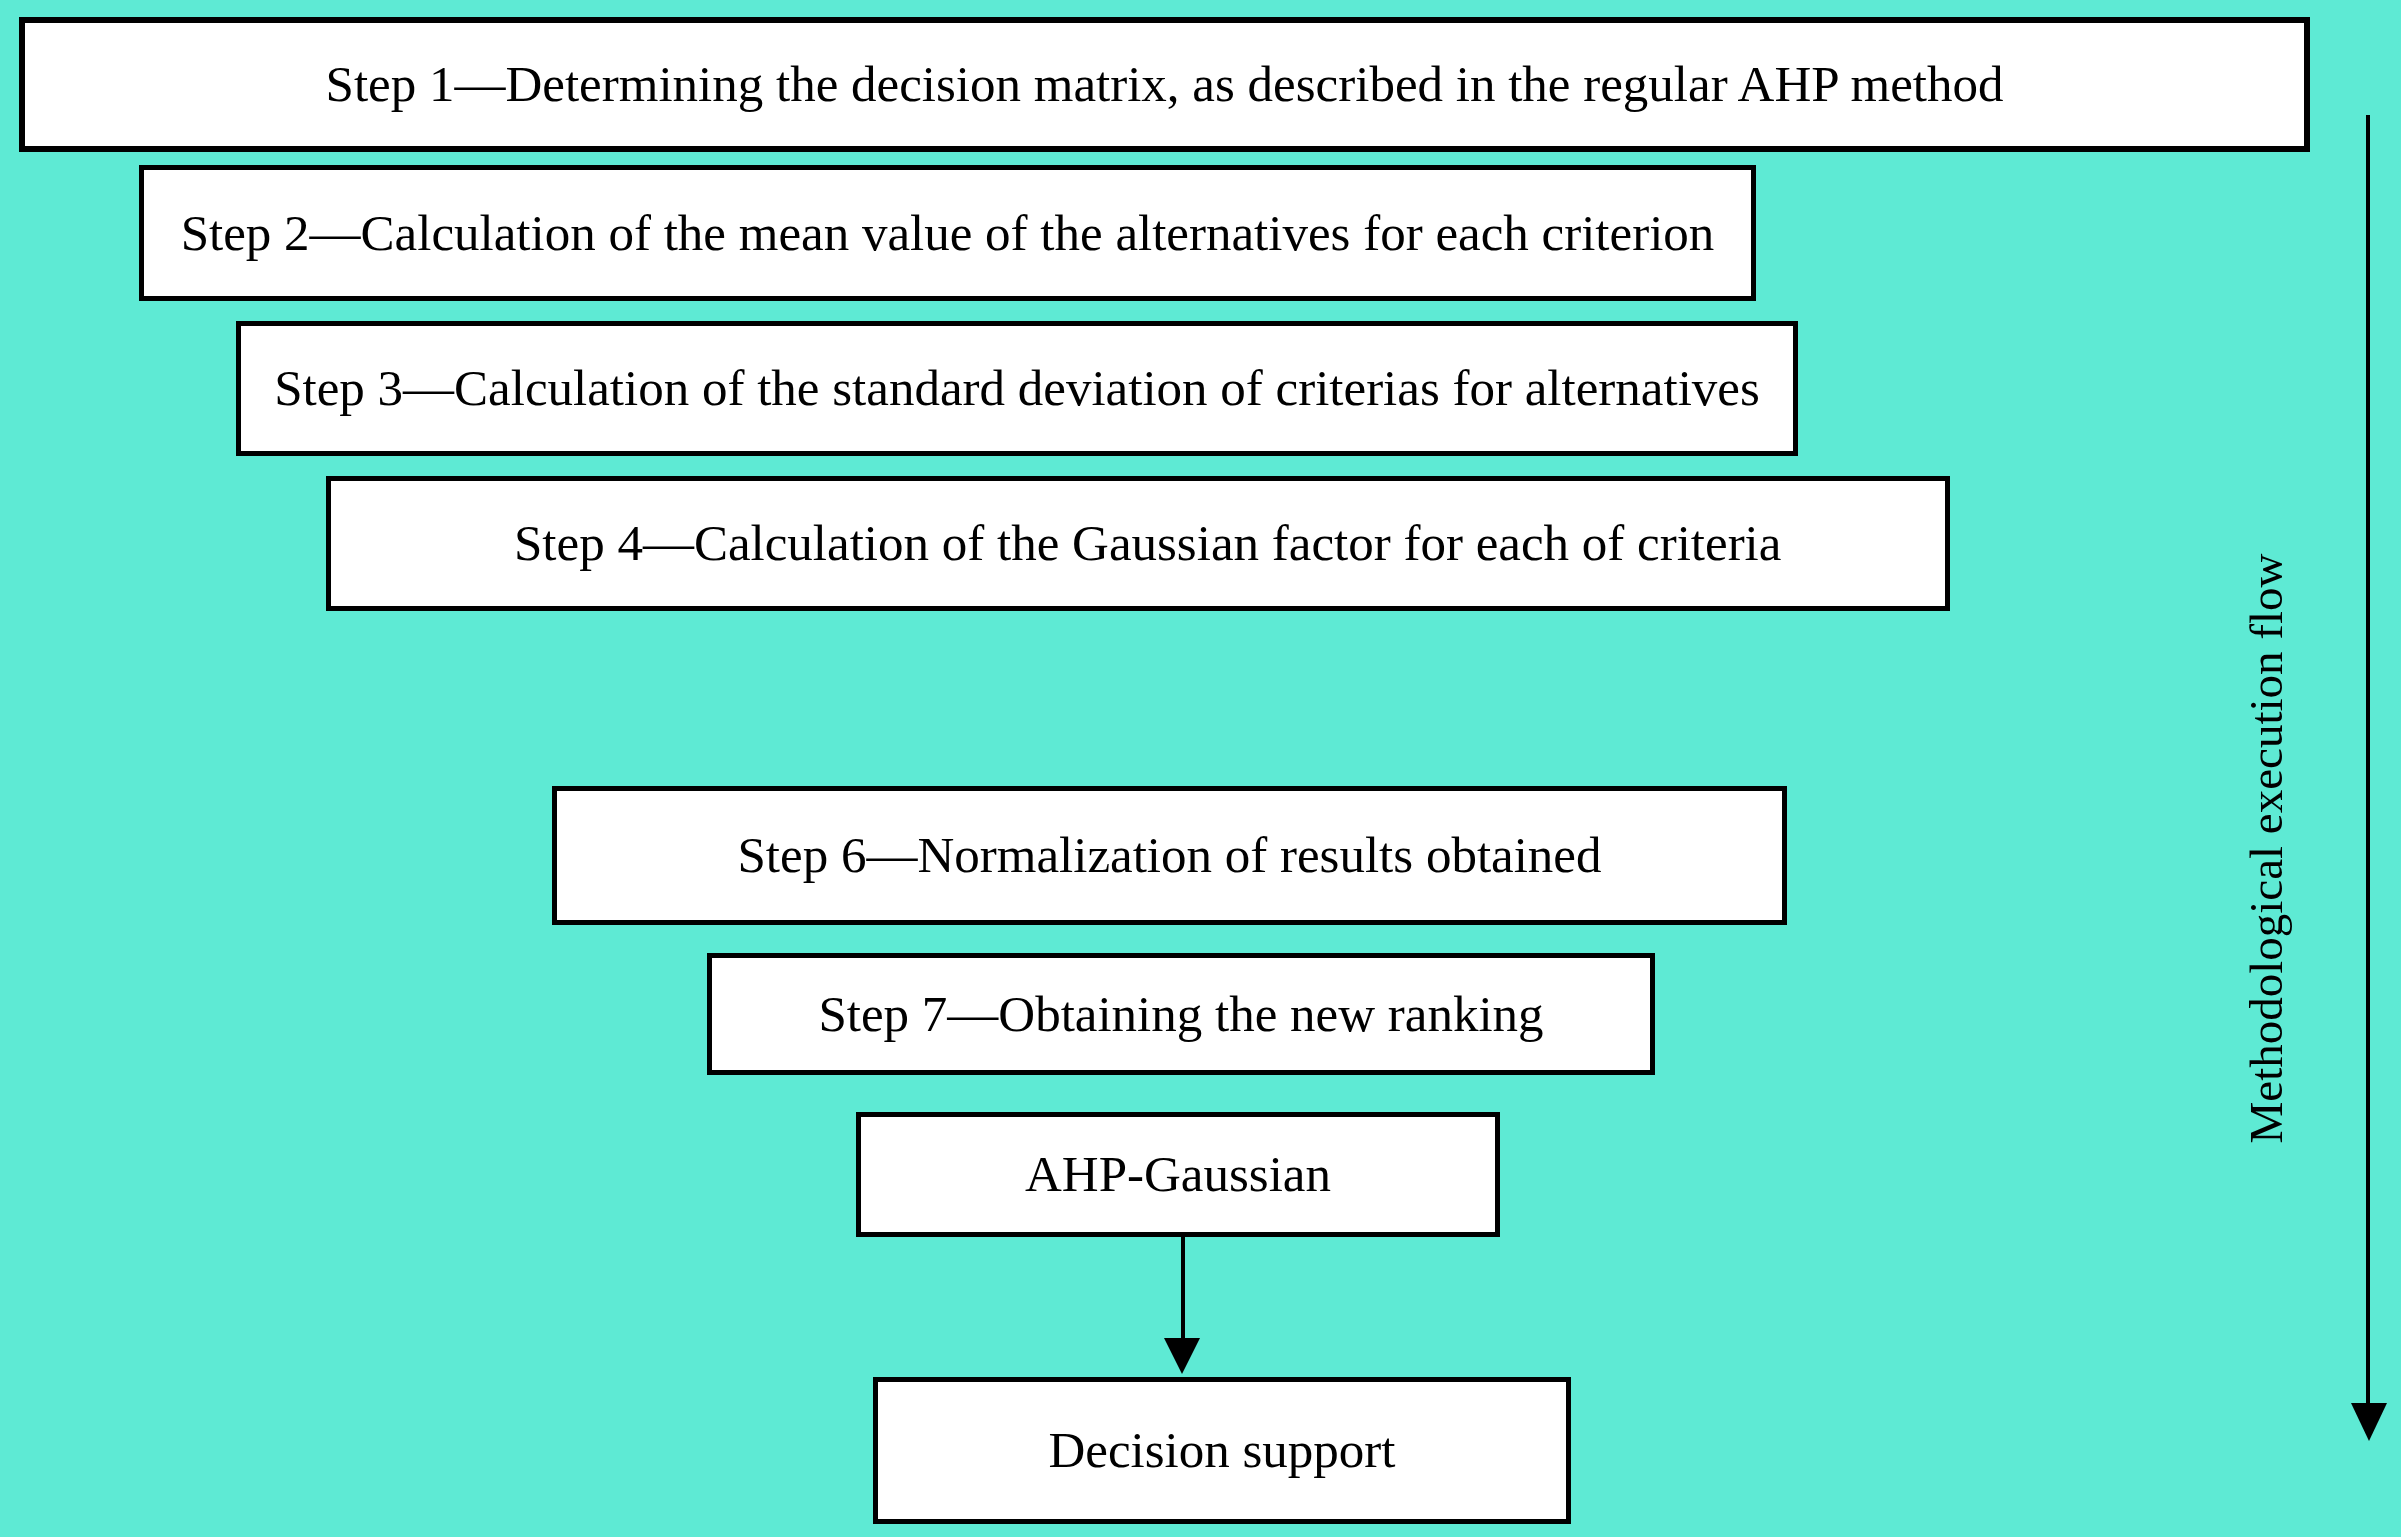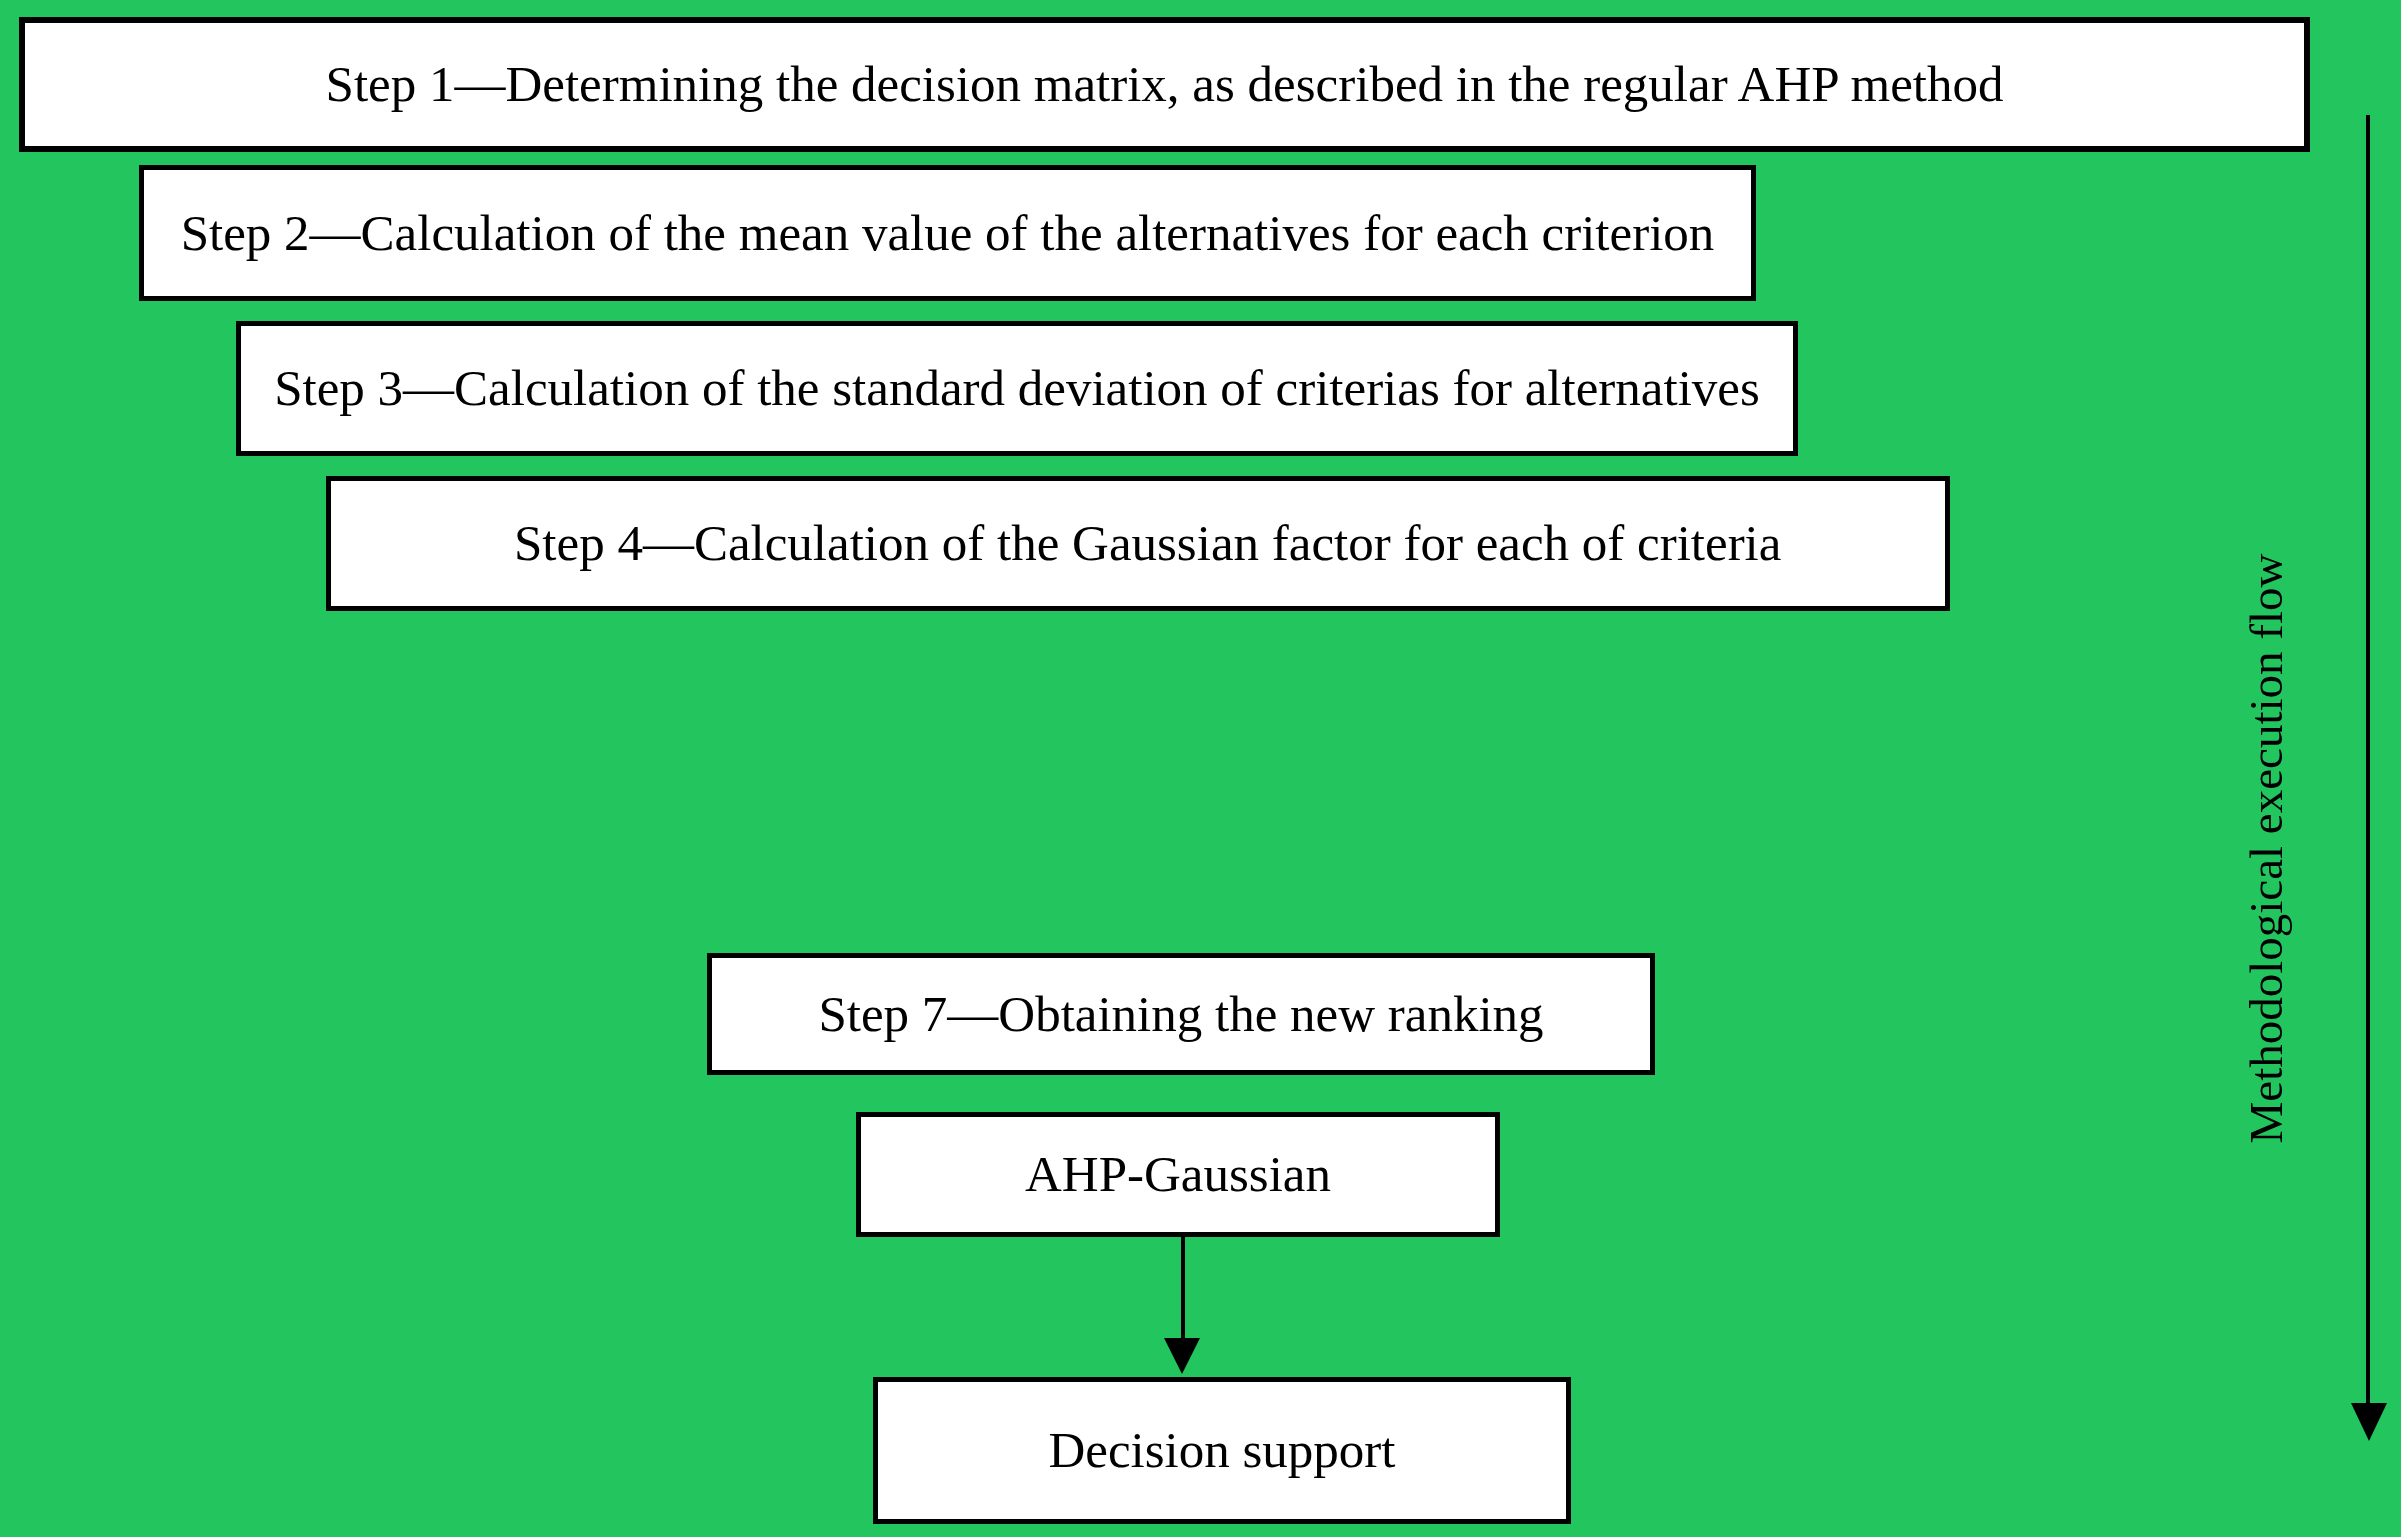--- a/index.html
+++ b/index.html
@@ -4,21 +4,21 @@
 <style>
   html, body {
     margin: 0;
     padding: 0;
     background: #ffffff;
   }
   #canvas {
     position: relative;
     width: 2401px;
     height: 1537px;
-    background: #22c55e;
+    background: #5eead4;
     font-family: "Liberation Serif", "DejaVu Serif", serif;
     color: #000000;
     overflow: hidden;
   }
   .box {
     position: absolute;
     box-sizing: border-box;
     border: 5.3px solid #000000;
     background: #ffffff;
     display: flex;
@@ -78,20 +78,21 @@
 </style>
 </head>
 <body>
 
 <div id="canvas">
 
   <div class="box b1">Step 1—Determining the decision matrix, as described in the regular AHP method</div>
   <div class="box b2">Step 2—Calculation of the mean value of the alternatives for each criterion</div>
   <div class="box b3">Step 3—Calculation of the standard deviation of criterias for alternatives</div>
   <div class="box b4">Step 4—Calculation of the Gaussian factor for each of criteria</div>
+  <div class="box b6">Step 6—Normalization of results obtained</div>
   <div class="box b7">Step 7—Obtaining the new ranking</div>
   <div class="box b8">AHP-Gaussian</div>
   <div class="box b9">Decision support</div>
 
   <div>
     <div class="arrow-line" id="mid-arrow-line"></div>
     <div id="mid-arrow-head"></div>
   </div>
 
   <div>

